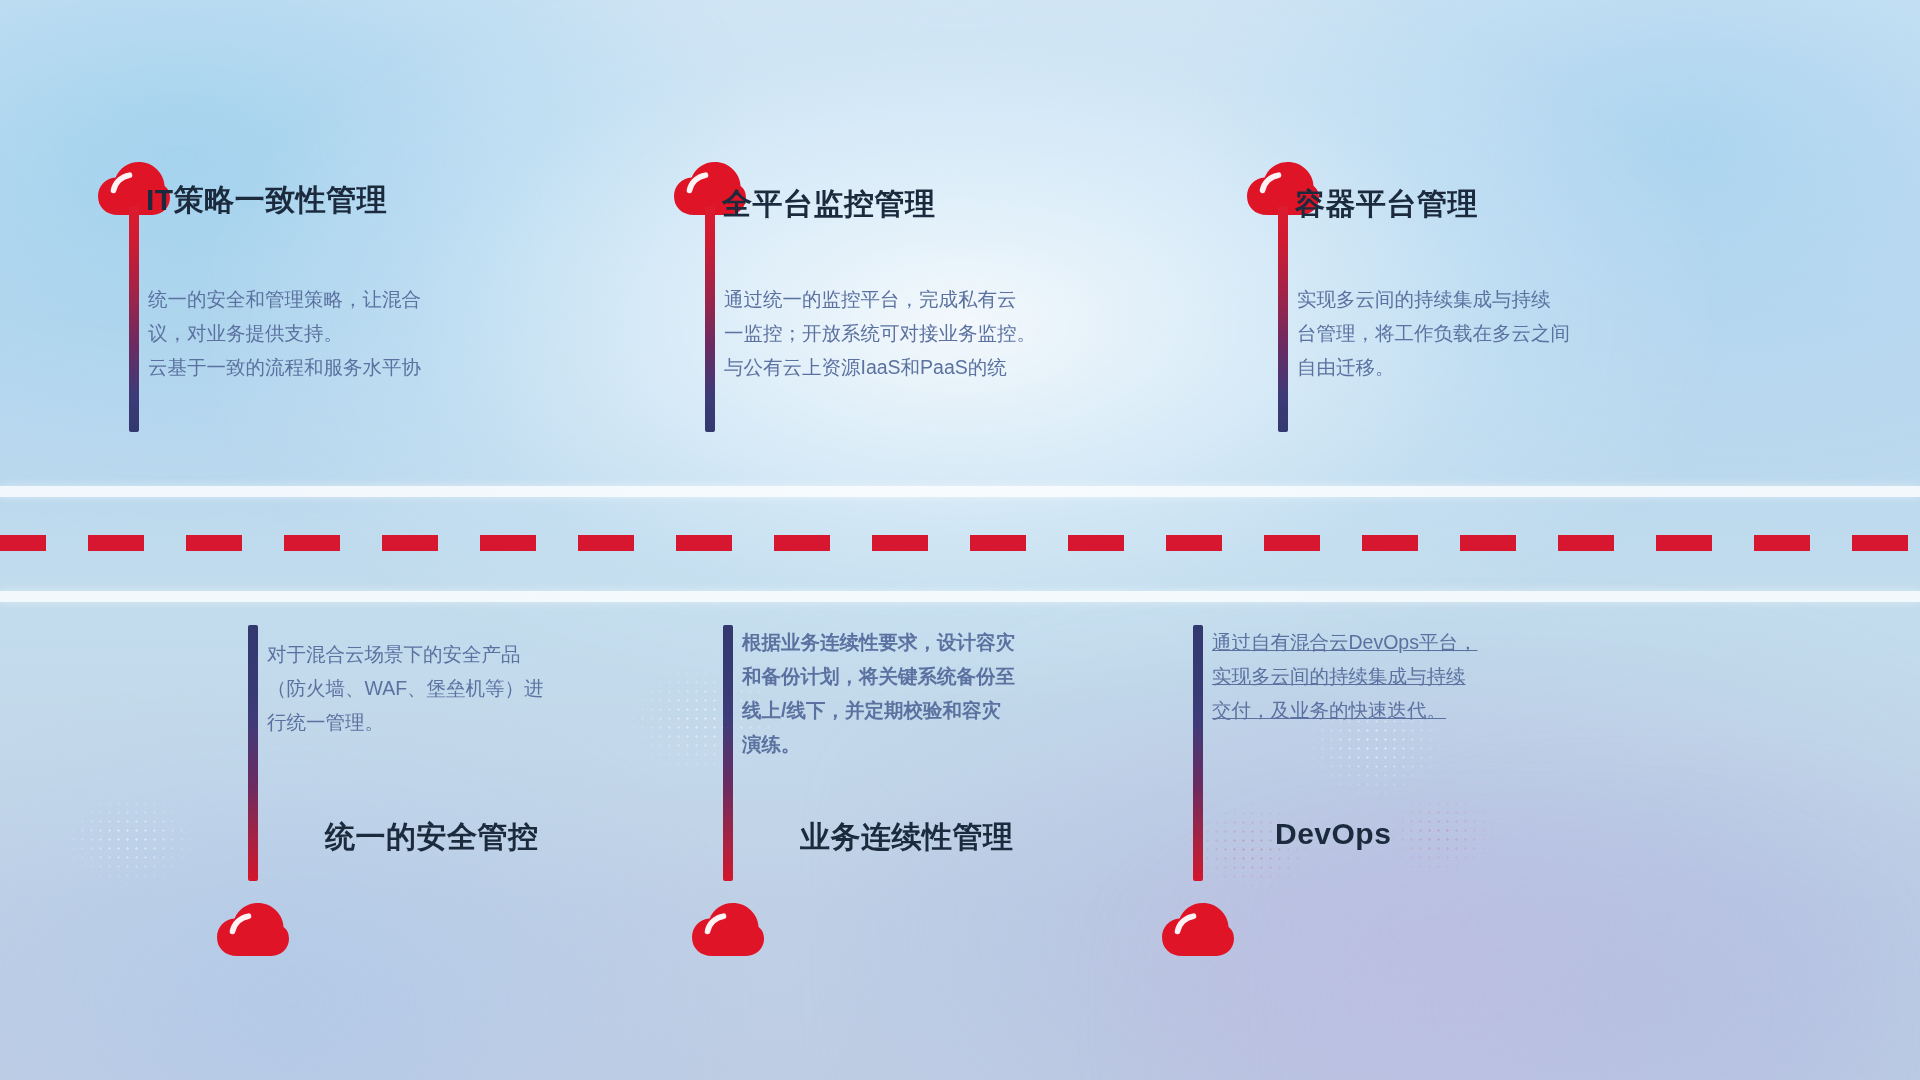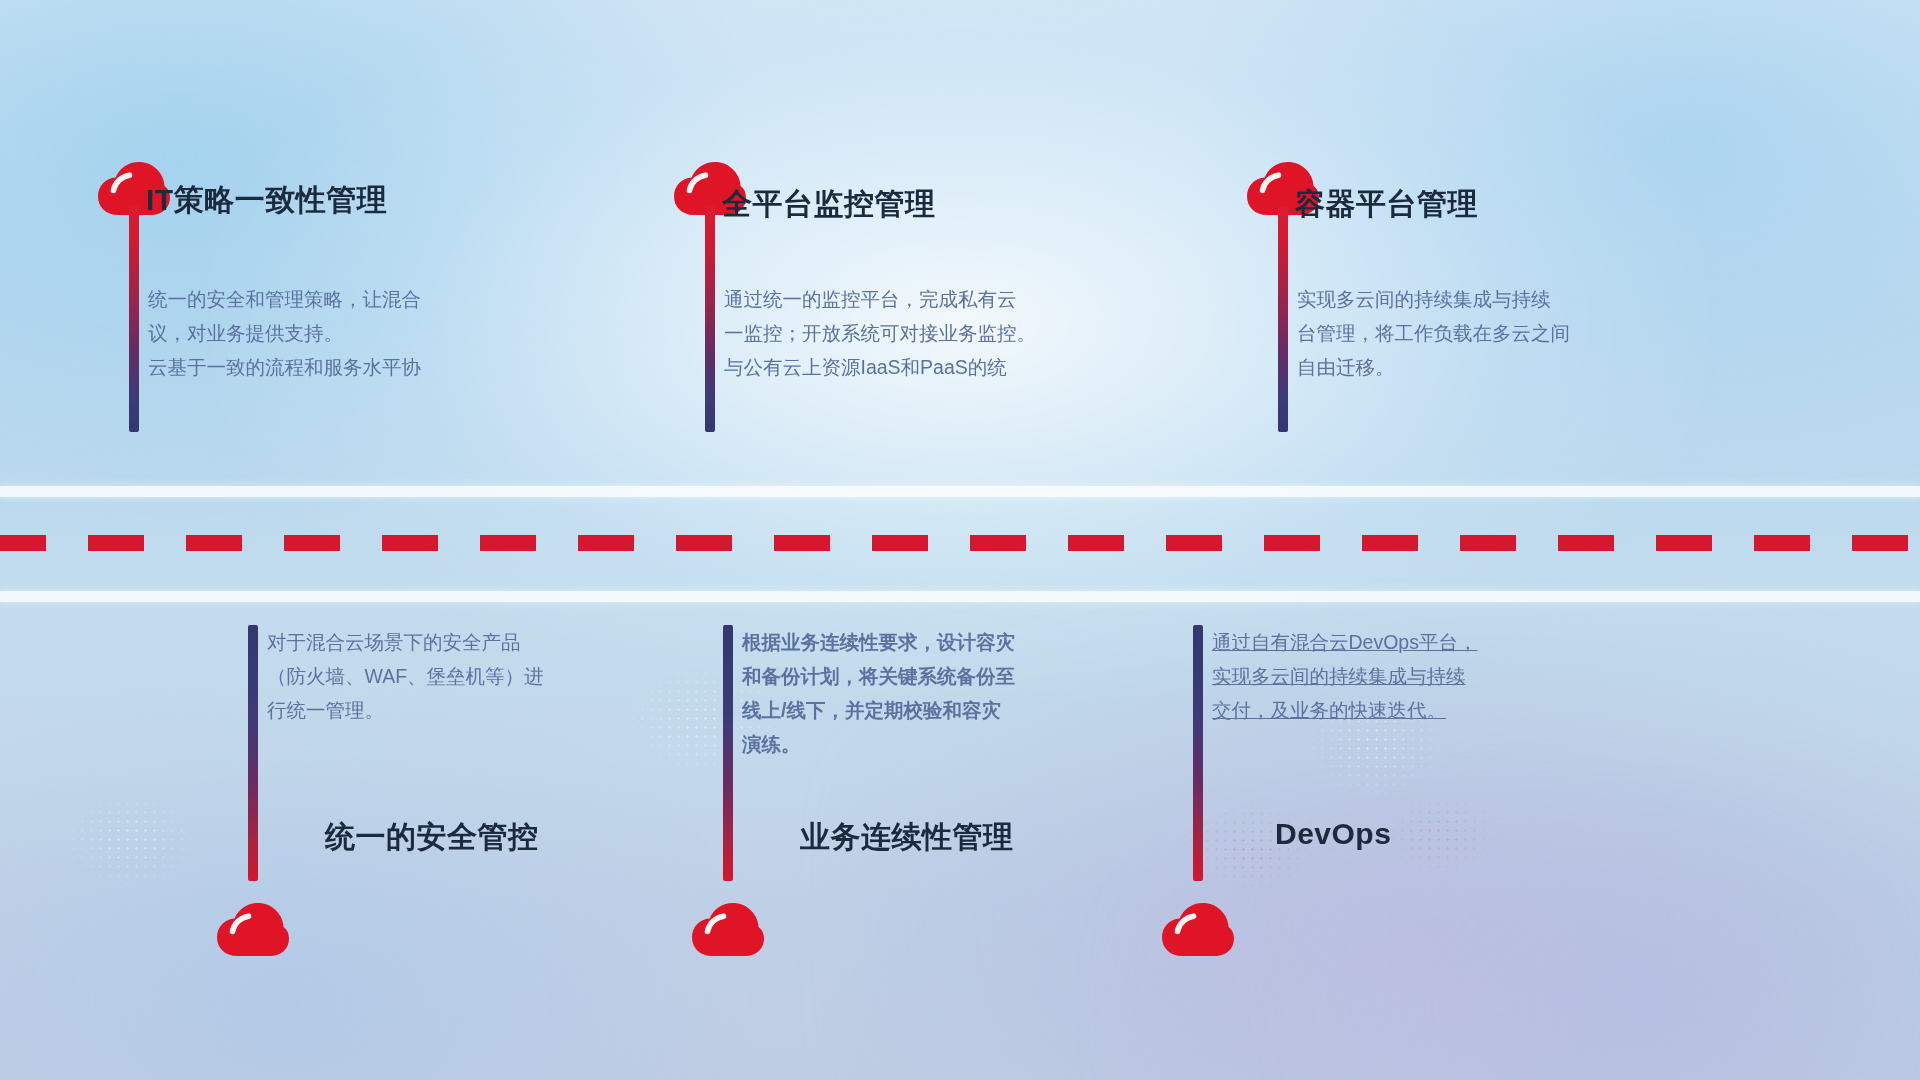--- a/index.html
+++ b/index.html
@@ -308,21 +308,21 @@
   </div>
 
   <div class="col" style="left:215px; top:625px;">
     <div class="stem up" style="left:33px; top:0px; height:256px;"></div>
     <div class="pin" style="left:0px; top:276px;">
       <svg viewBox="0 0 76 60" xmlns="http://www.w3.org/2000/svg">
         <path d="M22.5 55 C9.5 55 2 46.8 2 36.2 C2 26.2 9.6 18.2 19.6 17.6 C23.3 8.2 32.4 2 42.8 2 C56.6 2 67.8 12.6 68.6 26 C72.6 28.8 74 33.4 74 37.8 C74 47.4 66.2 55 56.4 55 Z" fill="#e01427"></path>
         <path d="M17.5 30.5 C19 22.5 25.5 16.5 33.5 15.2" stroke="#ffffff" stroke-width="5.6" stroke-linecap="round" fill="none" opacity="0.95"></path>
       </svg>
     </div>
-    <div class="body" style="left:52px; top:0px;">
+    <div class="body" style="left:52px; top:12px;">
       <span class="ln">对于混合云场景下的安全产品</span>
       <span class="ln">（防火墙、WAF、堡垒机等）进</span>
       <span class="ln">行统一管理。</span>
     </div>
     <div class="heading" style="left:110px; top:192px;">统一的安全管控</div>
   </div>
 
   <div class="col" style="left:690px; top:625px;">
     <div class="stem up" style="left:33px; top:0px; height:256px;"></div>
     <div class="pin" style="left:0px; top:276px;">

